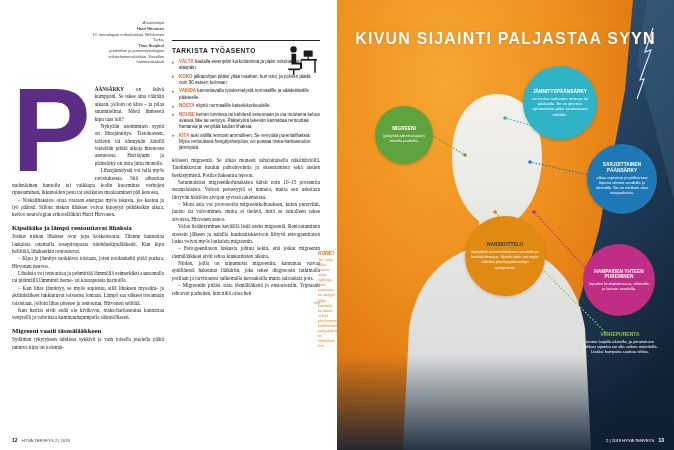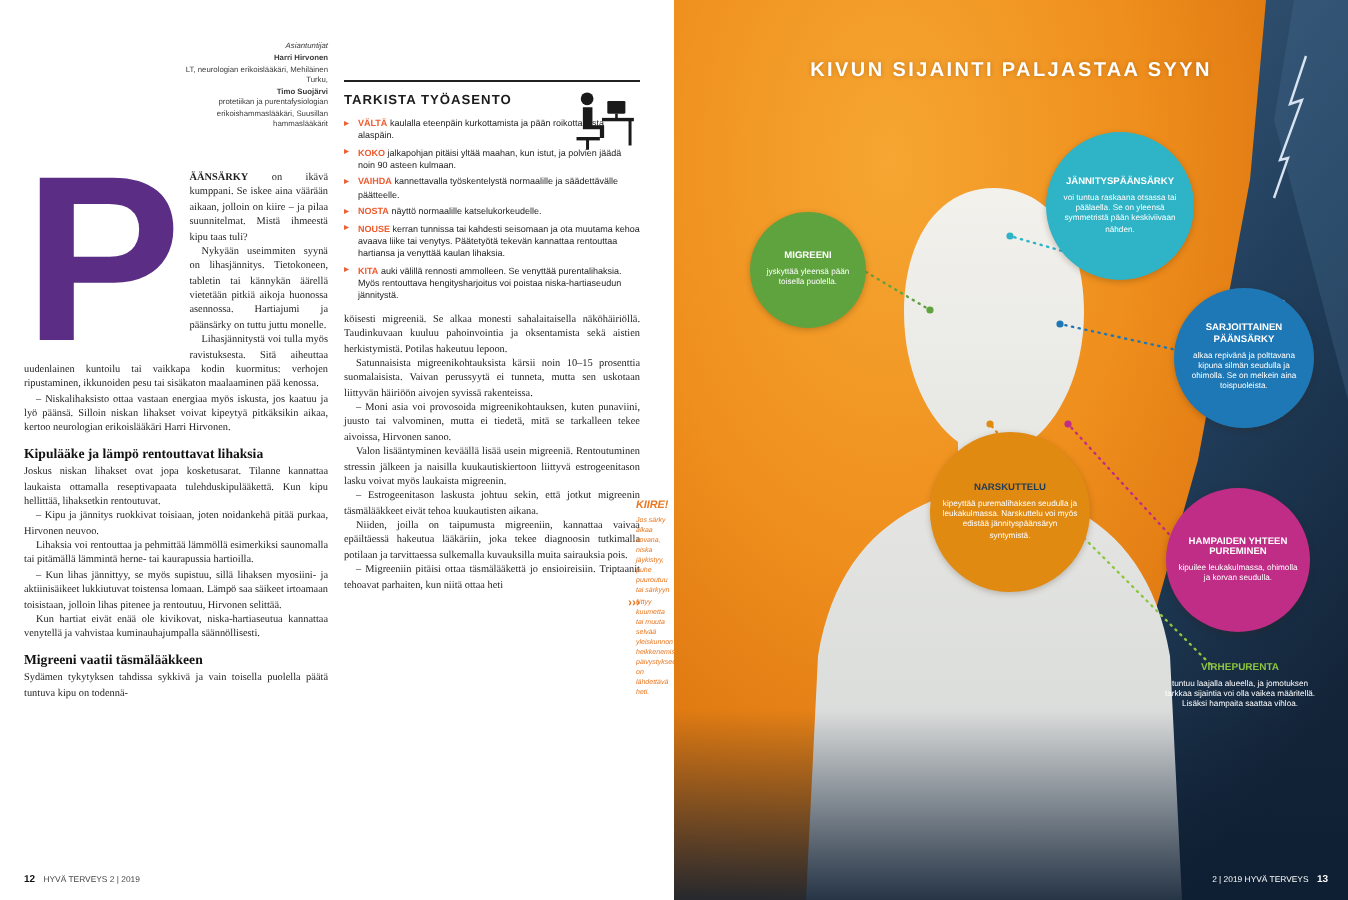--- a/index.html
+++ b/index.html
@@ -42,21 +42,21 @@
   .footer-l .pg{font-weight:bold;font-size:5px;color:#111;margin-right:3px;}
 
   
   .page-right{position:relative;width:337px;height:450px;overflow:hidden;
               font-family:"Liberation Sans",sans-serif;
               background:radial-gradient(ellipse at 32% 18%, #f6a632 0%, #ef8f1d 38%, #e07a12 62%, #c9690e 88%, #b05a09 100%);}
   .storm{position:absolute;top:0;left:0;width:337px;height:450px;}
   .rp-bottom{position:absolute;left:0;right:0;bottom:0;height:95px;
              background:linear-gradient(to top, rgba(14,30,50,.88) 0%, rgba(14,30,50,0) 100%);}
   .rp-title{position:absolute;top:30px;left:8px;right:8px;text-align:center;color:#ffffff;
-            font-weight:bold;font-size:10px;letter-spacing:1.2px;text-shadow:0 0 2px rgba(120,60,0,.4);}
+            font-weight:bold;font-size:16px;letter-spacing:1.2px;text-shadow:0 0 2px rgba(120,60,0,.4);}
   .silhouette{position:absolute;left:58px;top:60px;width:204px;height:390px;}
   .connectors{position:absolute;top:0;left:0;width:337px;height:450px;pointer-events:none;}
   .bubble{position:absolute;border-radius:50%;color:#fff;display:flex;flex-direction:column;
           align-items:center;justify-content:center;text-align:center;padding:6px;box-sizing:border-box;
           box-shadow:0 1px 3px rgba(60,30,0,.25);}
   .b-title{font-weight:bold;font-size:4.8px;line-height:1.15;margin-bottom:1.2px;}
   .b-text{font-size:4.1px;line-height:1.28;}
   .b-migreeni{left:38px;top:106px;width:58px;height:58px;background:#5fa33e;}
   .b-jannitys{left:186px;top:66px;width:74px;height:74px;background:#2eb4c6;}
   .b-sarjoittainen{left:250px;top:144px;width:70px;height:70px;background:#1e78b5;}

